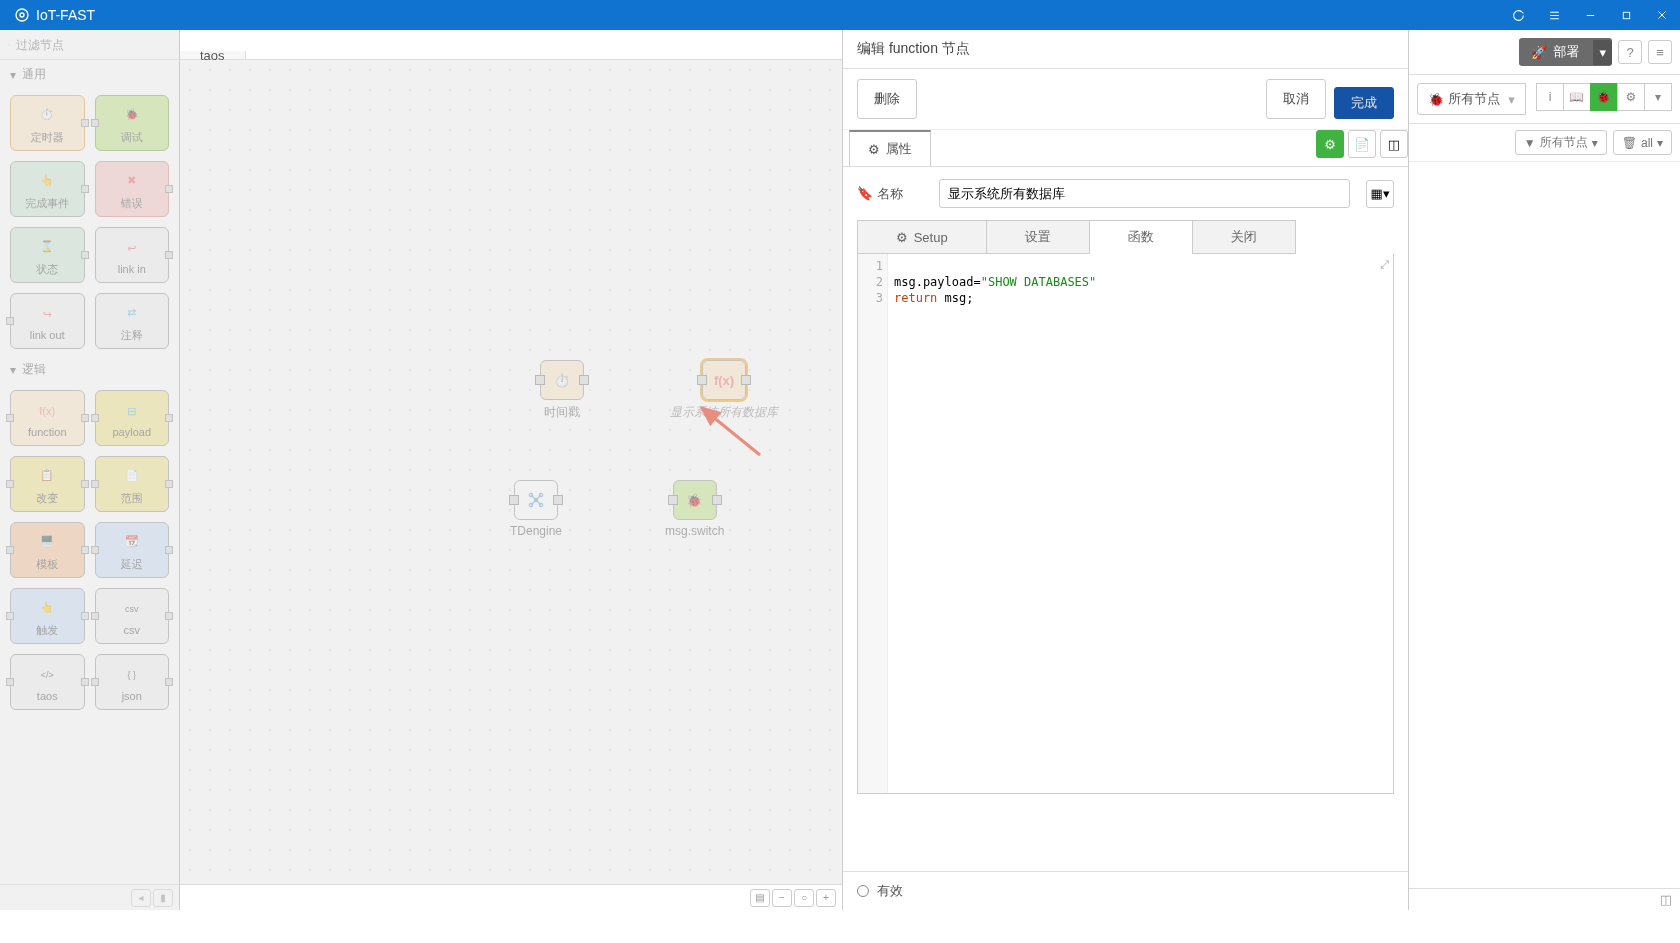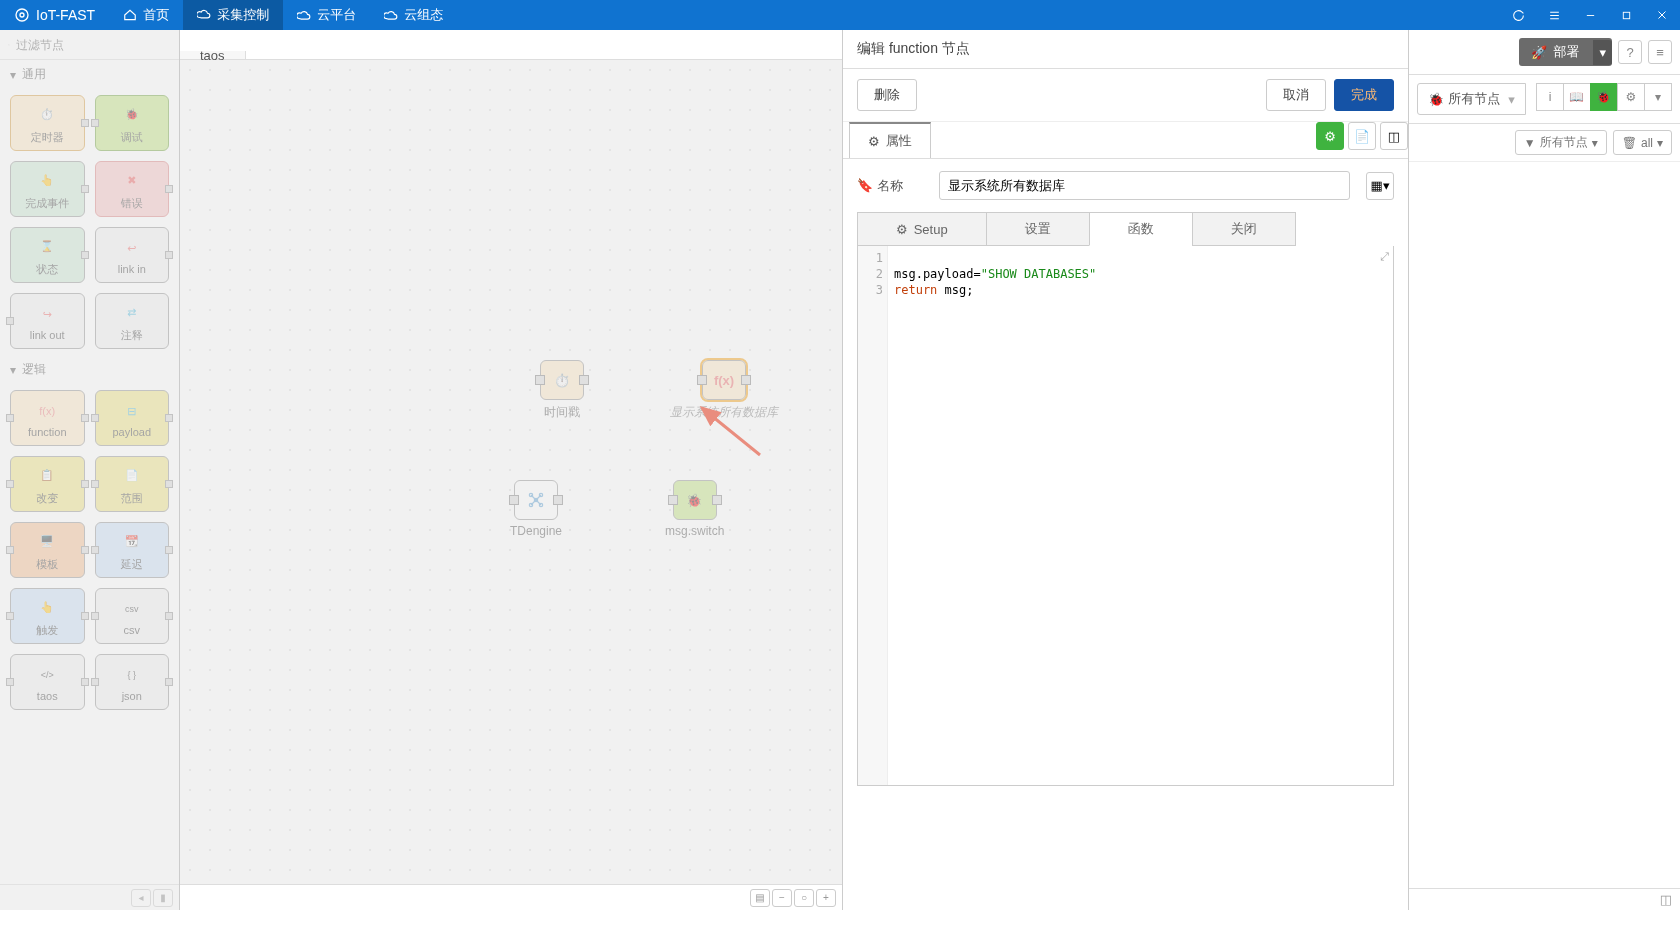--- a/index.html
+++ b/index.html
@@ -51,21 +51,21 @@
 .flow-node .lbl.ital { font-style: italic; color: #888; }
 .flow-node .p { position: absolute; width: 10px; height: 10px; background: #d9d9d9; border: 1px solid #888; top: 50%; transform: translateY(-50%); }
 .flow-node .p.l { left: -6px; } .flow-node .p.r { right: -6px; }
 .arrow { position: absolute; pointer-events: none; }
 .canvas-footer { height: 26px; border-top: 1px solid #ddd; display: flex; justify-content: flex-end; align-items: center; padding: 0 6px; gap: 2px; background: #fff; z-index: 6; position: relative; }
 
 
 .edit-head { padding: 10px 14px; border-bottom: 1px solid #ddd; font-size: 14px; color: #444; }
 .edit-actions { padding: 10px 14px; display: flex; gap: 8px; border-bottom: 1px solid #eee; }
 .btn { border: 1px solid #ccc; background: #fff; padding: 6px 16px; border-radius: 3px; font-size: 13px; cursor: pointer; color: #444; }
-.btn.primary { background: #1553a6; color: #fdba74; border-color: #1553a6; }
+.btn.primary { background: #1553a6; color: #e5e5e5; border-color: #1553a6; margin-top: 8px; }
 .spacer { flex: 1; }
 .prop-tabs { display: flex; border-bottom: 1px solid #ddd; padding-left: 6px; align-items: stretch; }
 .prop-tab { padding: 8px 18px; border: 1px solid #ccc; border-bottom: none; margin-right: -1px; background: #fff; font-size: 13px; color: #555; display: flex; align-items: center; gap: 6px; }
 .prop-tab.on { border-top: 2px solid #888; }
 .ico-sq { width: 28px; height: 28px; border: 1px solid #ccc; border-radius: 3px; display: flex; align-items: center; justify-content: center; margin-left: 4px; cursor: pointer; }
 .ico-sq.green { background: #3fb33f; border-color: #3fb33f; color: #fff; }
 .prop-row { padding: 12px 14px; display: flex; align-items: center; gap: 12px; }
 .prop-lbl { width: 70px; color: #555; font-size: 13px; display: flex; align-items: center; gap: 4px; }
 .prop-input { flex: 1; border: 1px solid #ccc; border-radius: 3px; padding: 6px 8px; font-size: 13px; }
 .code-tabs { display: flex; padding: 0 14px; gap: 0; }
@@ -101,46 +101,20 @@
 <body>
 
 <div class="header">
   <div class="logo">
     <svg class="logo-icon" viewBox="0 0 24 24" fill="none" stroke="#fff" stroke-width="2">
         <circle cx="12" cy="12" r="3"></circle>
         <circle cx="12" cy="12" r="9"></circle>
       </svg>
     <span>IoT-FAST</span>
   </div>
-  <div class="nav">
-    <div class="nav-item">
-        <svg width="14" height="14" viewBox="0 0 24 24" fill="none" stroke="#fff" stroke-width="2">
-          <path d="M3 12 L12 4 L21 12 V20 H3 Z"></path>
-        </svg>
-        <span>首页</span>
-      </div>
-    <div class="nav-item active">
-        <svg width="14" height="14" viewBox="0 0 24 24" fill="none" stroke="#fff" stroke-width="2">
-          <path d="M6 16a5 5 0 1 1 1-9 6 6 0 0 1 11 2 4 4 0 0 1 0 8H6"></path>
-        </svg>
-        <span>采集控制</span>
-      </div>
-    <div class="nav-item">
-        <svg width="14" height="14" viewBox="0 0 24 24" fill="none" stroke="#fff" stroke-width="2">
-          <path d="M6 18a5 5 0 1 1 1-9 6 6 0 0 1 11 2 4 4 0 0 1 0 8H6"></path>
-        </svg>
-        <span>云平台</span>
-      </div>
-    <div class="nav-item">
-        <svg width="14" height="14" viewBox="0 0 24 24" fill="none" stroke="#fff" stroke-width="2">
-          <path d="M6 18a5 5 0 1 1 1-9 6 6 0 0 1 11 2 4 4 0 0 1 0 8H6"></path>
-        </svg>
-        <span>云组态</span>
-      </div>
-  </div>
   <div class="win-controls">
     <div class="win-btn">
         <svg width="13" height="13" viewBox="0 0 24 24" fill="none" stroke="#fff" stroke-width="2">
           <path d="M21 12a9 9 0 1 1-3-6.7L21 8"></path>
         </svg>
       </div>
     <div class="win-btn">
         <svg width="13" height="13" viewBox="0 0 24 24" stroke="#fff" stroke-width="2">
           <path d="M4 6h16M4 12h16M4 18h16"></path>
         </svg>
@@ -381,20 +355,24 @@
       <div class="ctab">关闭</div>
     </div>
     <div class="code-wrap">
       <div class="gutter">1<br>2<br>3</div>
       <div class="code"><span></span>
 <span>msg.payload=</span><span class="str">"SHOW DATABASES"</span>
 <span class="kw">return</span><span> msg;</span></div>
       <div class="expand-ic">⤢</div>
     </div>
     <div style="flex:1"></div>
+    <div class="edit-footer">
+      <span class="radio-dot"></span>
+      <span>有效</span>
+    </div>
   </div>
 
   <div class="col-right">
     <div class="right-top">
       <div class="spacer"></div>
       <div class="deploy">
         <span>🚀</span>
         <span>部署</span>
         <span class="dd">▾</span>
       </div>

